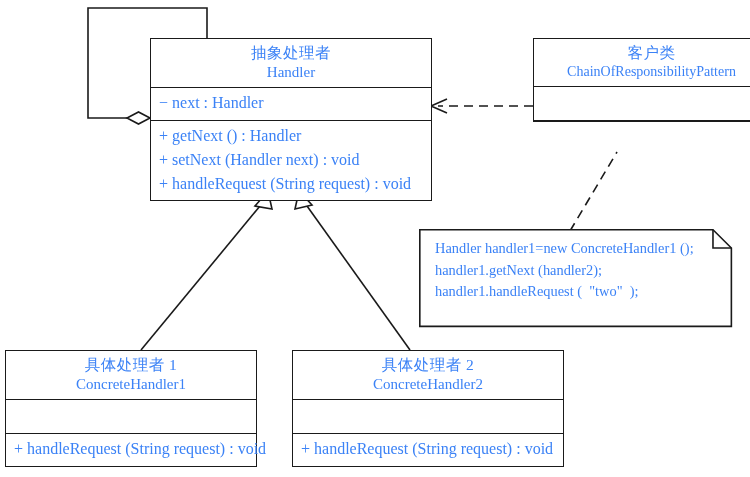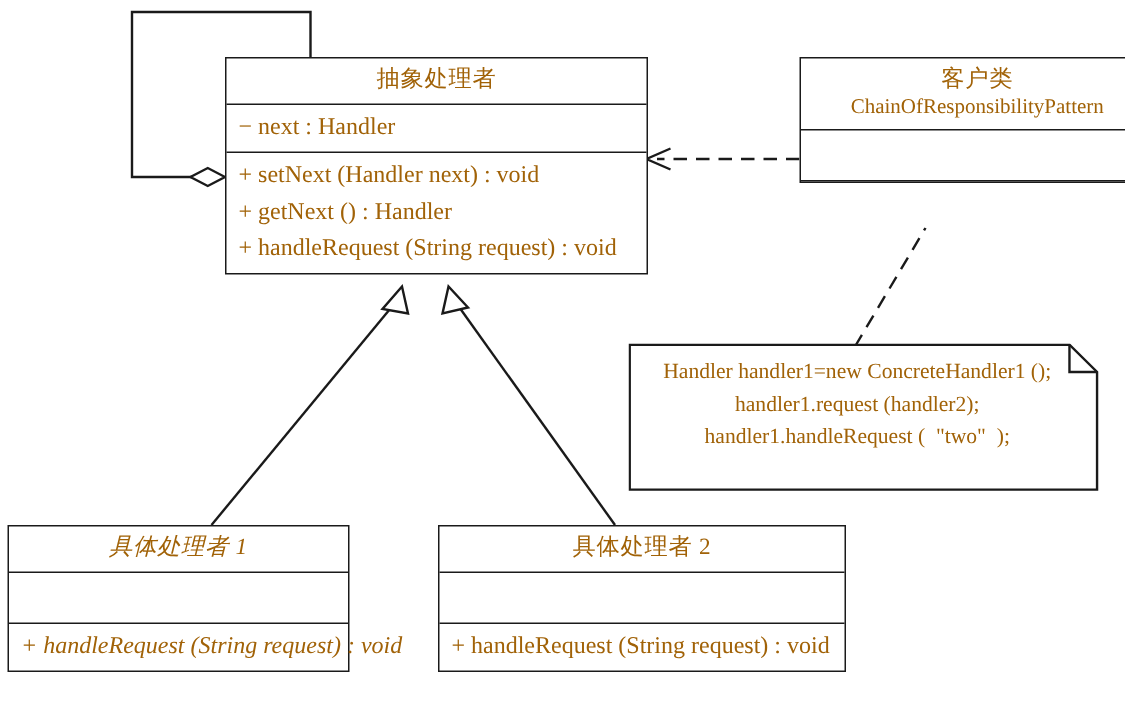--- a/index.html
+++ b/index.html
@@ -7,21 +7,21 @@
     padding: 0;
     background: #ffffff;
   }
   #canvas {
     position: relative;
     width: 750px;
     height: 477px;
     background: #ffffff;
     overflow: hidden;
     font-family: "Liberation Serif", "DejaVu Serif", serif;
-    color: #a16207;
+    color: #3b82f6;
   }
   svg.edges {
     position: absolute;
     left: 0;
     top: 0;
     width: 750px;
     height: 477px;
     pointer-events: none;
   }
   .uml-class {
@@ -68,22 +68,21 @@
     position: absolute;
     box-sizing: border-box;
     background: #ffffff;
     border: 1.6px solid #1a1a1a;
     border-top: none;
     border-right: none;
   }
   .note-body {
     position: absolute;
     left: 0; top: 0; right: 0; bottom: 0;
-    padding: 7px 10px 6px 2px;
-    text-align: center;
+    padding: 7px 10px 6px 14px;
   }
   .note-line {
     font-size: 14.4px;
     line-height: 1.5;
     white-space: pre;
   }
   .note-svg {
     position: absolute;
     left: -1.6px;
     top: -1.6px;
@@ -119,64 +118,67 @@
 
     <g>
       <line x1="410" y1="350" x2="307" y2="206" stroke="#1a1a1a" stroke-width="1.6"></line>
       <polygon points="299,191 295,209 312,205" fill="#ffffff" stroke="#1a1a1a" stroke-width="1.6"></polygon>
     </g>
   </svg>
 
   <div class="uml-class" style="left:150px; top:38px; width:282px;">
     <div class="cls-header">
       <div class="cls-cn">抽象处理者</div>
+      <div class="cls-en">Handler</div>
     </div>
     <div class="cls-attrs">
       <div class="member">− next : Handler</div>
     </div>
     <div class="cls-ops">
+      <div class="member">+ getNext () : Handler</div>
       <div class="member">+ setNext (Handler next) : void</div>
-      <div class="member">+ getNext () : Handler</div>
       <div class="member">+ handleRequest (String request) : void</div>
     </div>
   </div>
 
   <div class="uml-class" style="left:533px; top:38px; width:237px;">
     <div class="cls-header">
       <div class="cls-cn">客户类</div>
       <div class="cls-en" style="font-size:14px;">ChainOfResponsibilityPattern</div>
     </div>
     <div class="cls-attrs empty-compartment" style="height:34px;"></div>
   </div>
 
   <div class="uml-note" style="left:420px; top:231px; width:310px; height:95px;">
     <svg class="note-svg" width="313.2" height="98.2" viewBox="0 0 313.2 98.2" xmlns="http://www.w3.org/2000/svg">
       <path d="M 0.8 0.8 L 294 0.8 L 312.4 19 L 312.4 97.4 L 0.8 97.4 Z" fill="#ffffff" stroke="#1a1a1a" stroke-width="1.6"></path>
       <path d="M 294 0.8 L 294 19 L 312.4 19" fill="none" stroke="#1a1a1a" stroke-width="1.6"></path>
     </svg>
     <div class="note-body">
       <div class="note-line">Handler handler1=new ConcreteHandler1 ();</div>
-      <div class="note-line">handler1.request (handler2);</div>
+      <div class="note-line">handler1.getNext (handler2);</div>
       <div class="note-line">handler1.handleRequest (  "two"  );</div>
     </div>
   </div>
 
-  <div class="uml-class" style="left:5px; top:350px; width:228px;font-style:italic;">
+  <div class="uml-class" style="left:5px; top:350px; width:252px;">
     <div class="cls-header">
       <div class="cls-cn">具体处理者 1</div>
+      <div class="cls-en">ConcreteHandler1</div>
     </div>
     <div class="cls-attrs empty-compartment" style="height:34px;"></div>
     <div class="cls-ops">
       <div class="member">+ handleRequest (String request) : void</div>
     </div>
   </div>
 
   <div class="uml-class" style="left:292px; top:350px; width:272px;">
     <div class="cls-header">
       <div class="cls-cn">具体处理者 2</div>
+      <div class="cls-en">ConcreteHandler2</div>
     </div>
     <div class="cls-attrs empty-compartment" style="height:34px;"></div>
     <div class="cls-ops">
       <div class="member">+ handleRequest (String request) : void</div>
     </div>
   </div>
 
 </div>
 
 </body></html>

